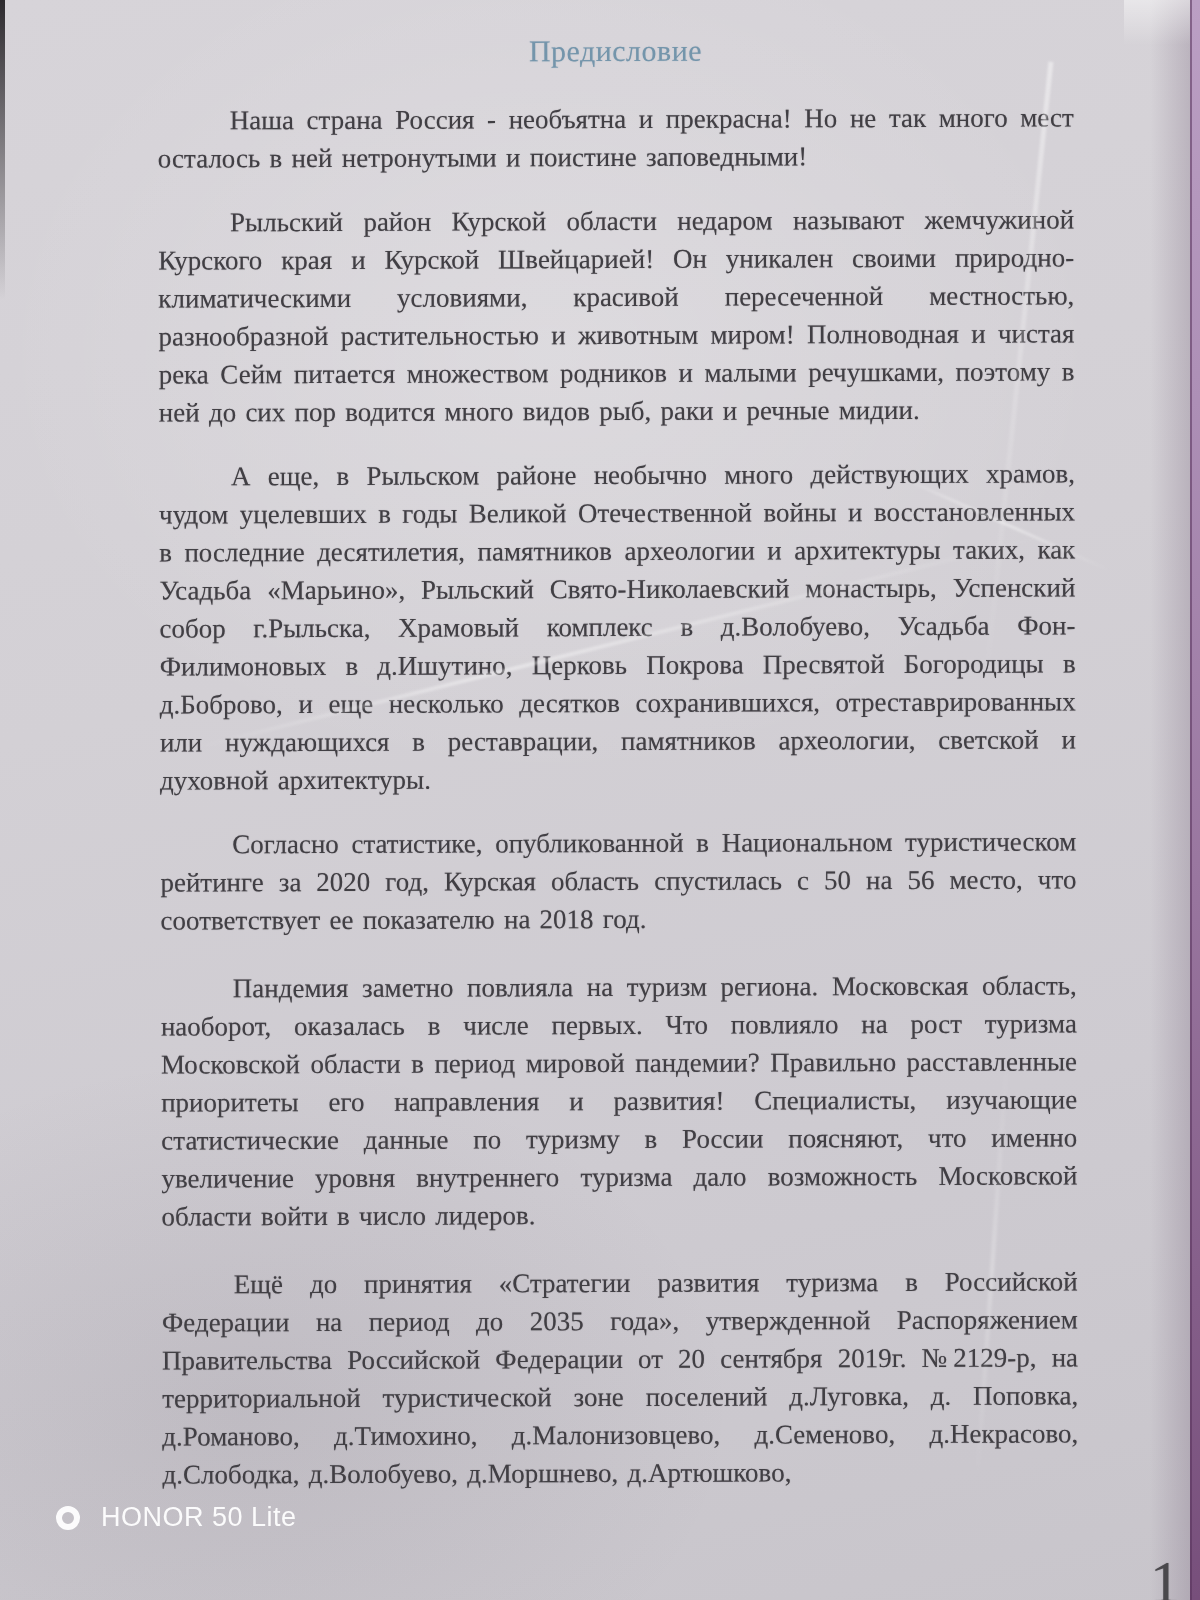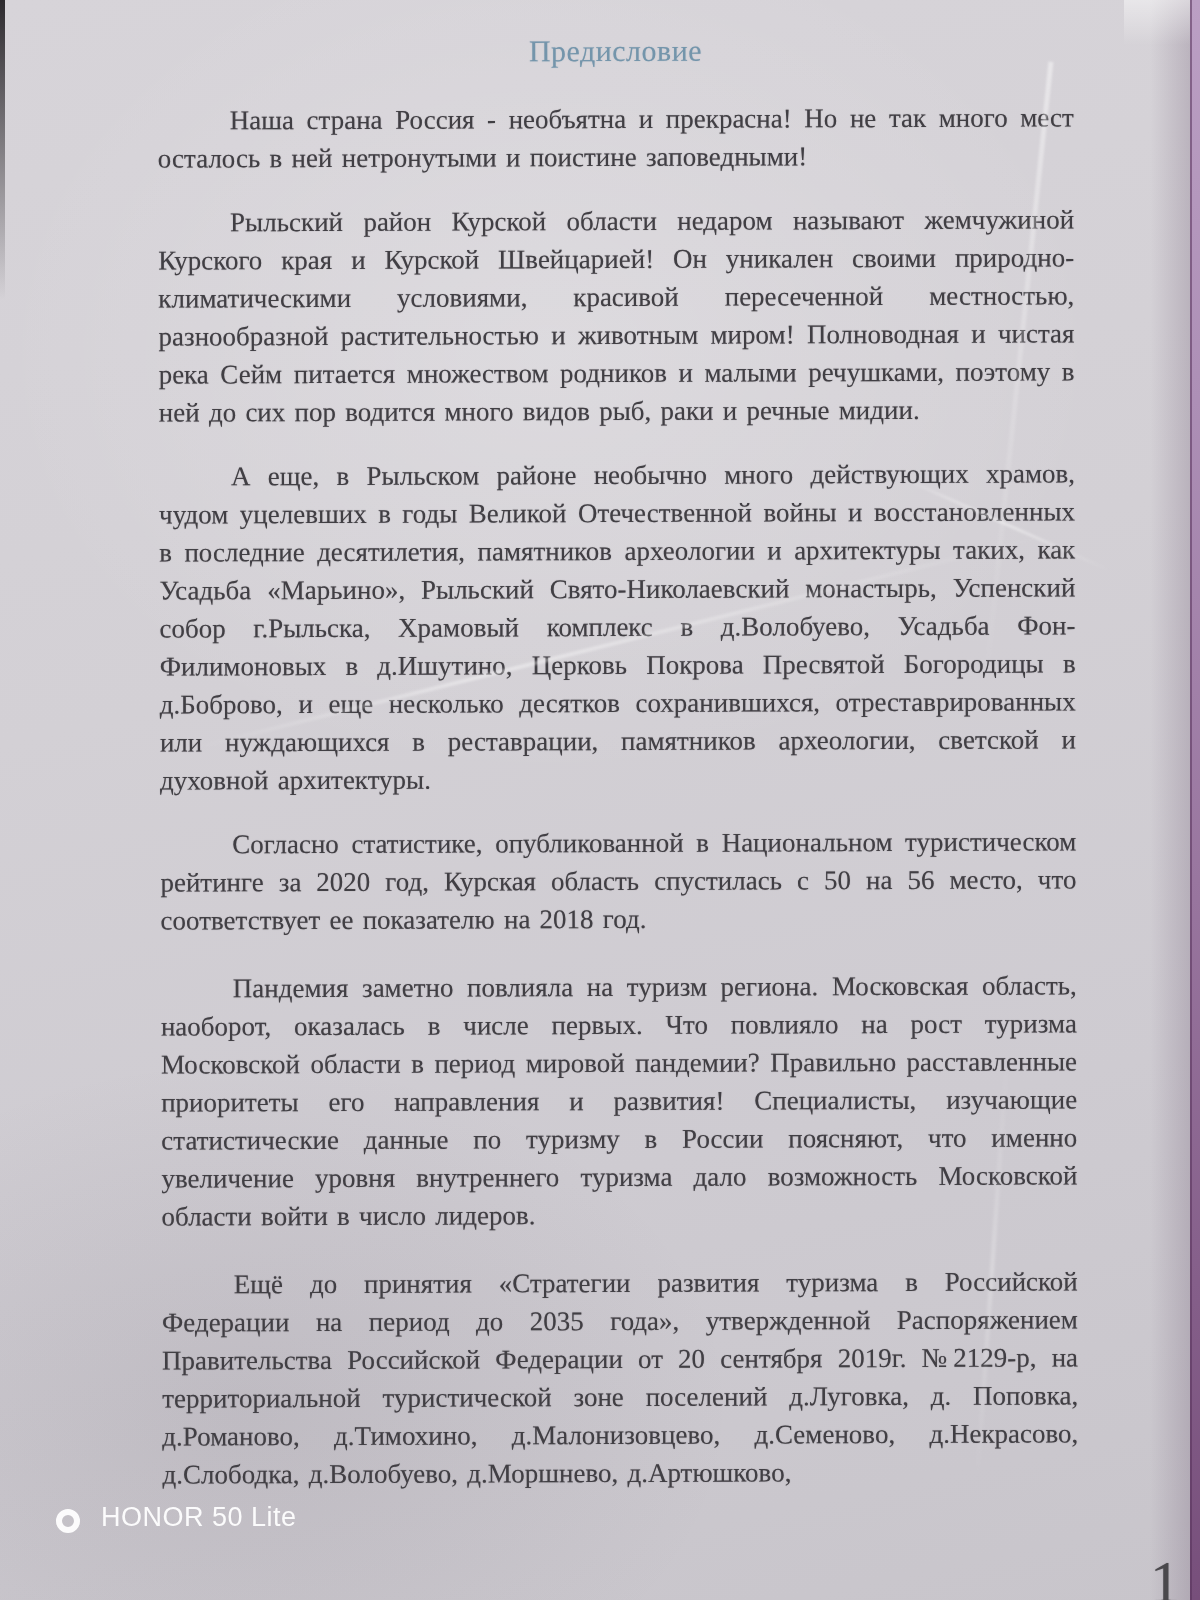--- a/index.html
+++ b/index.html
@@ -85,21 +85,21 @@
     position:absolute; left:1150px; top:1552px;
     font-size:60px; color:#4a484c; line-height:60px;
     text-shadow:0 0 1px rgba(60,58,62,.5);
   }
   
   .watermark {
     position:absolute; left:55px; top:1502px;
     color:#ffffff; font-family:"Liberation Sans", sans-serif;
     font-size:27px; letter-spacing:.5px; opacity:.95;
   }
-  .wm-row { display:flex; align-items:flex-end; gap:20px; height:31px; }
+  .wm-row { display:flex; align-items:center; gap:20px; height:31px; }
   .wm-icon-col { width:26px; display:flex; justify-content:center; }
   .wm-ring {
     width:12px; height:12px; border:6px solid #fff; border-radius:50%;
   }
   .wm-dot {
     width:24px; height:24px; background:#fff; border-radius:50%;
   }
 </style>
 </head>
 <body>

